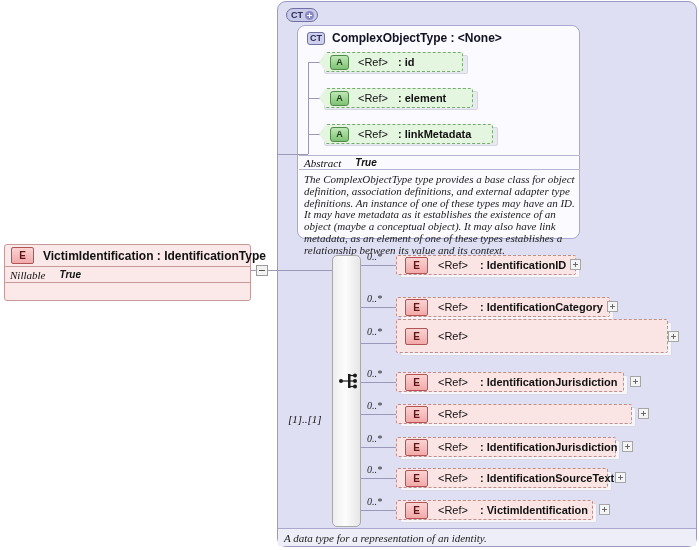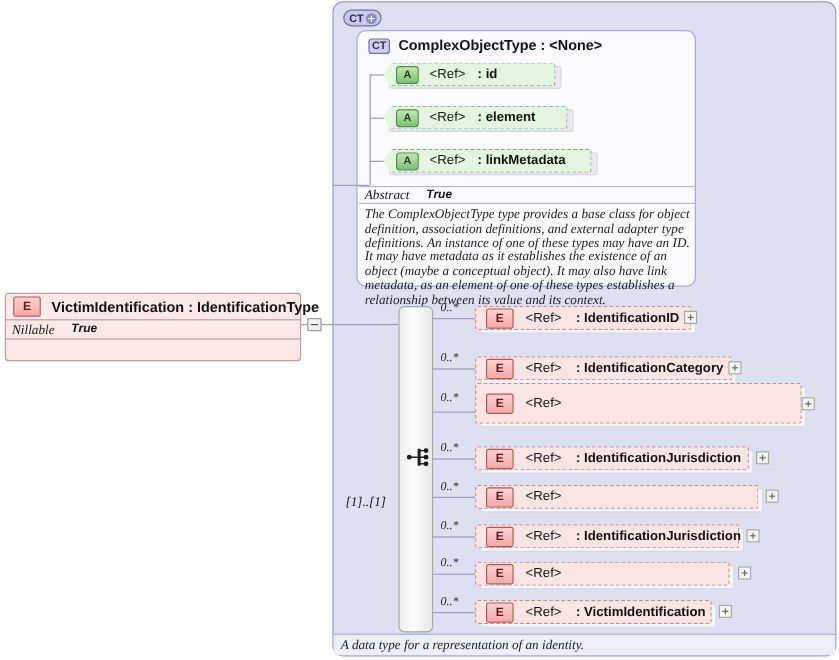--- a/index.html
+++ b/index.html
@@ -558,20 +558,21 @@
   <div class="expand-btn" style="left:622px; top:441px;"></div>
 </div>
 
 <div class="el-row">
   <div class="conn" style="left:361px; top:478px; width:35px; height:1px;"></div>
   <span class="occurs" style="left:367px; top:464px;">0..*</span>
   <div class="el-shadow" style="left:400px; top:471px; width:212px; height:20px;"></div>
   <div class="el-card" style="left:396px; top:468px; width:212px; height:20px;">
     <span class="badge-e">E</span>
     <span class="el-ref">&lt;Ref&gt;</span>
+    <span class="el-name">: IdentificationSourceText</span>
   </div>
   <div class="expand-btn" style="left:615px; top:472px;"></div>
 </div>
 
 <div class="el-row">
   <div class="conn" style="left:361px; top:510px; width:35px; height:1px;"></div>
   <span class="occurs" style="left:367px; top:496px;">0..*</span>
   <div class="el-shadow" style="left:400px; top:503px; width:197px; height:20px;"></div>
   <div class="el-card" style="left:396px; top:500px; width:197px; height:20px;">
     <span class="badge-e">E</span>

